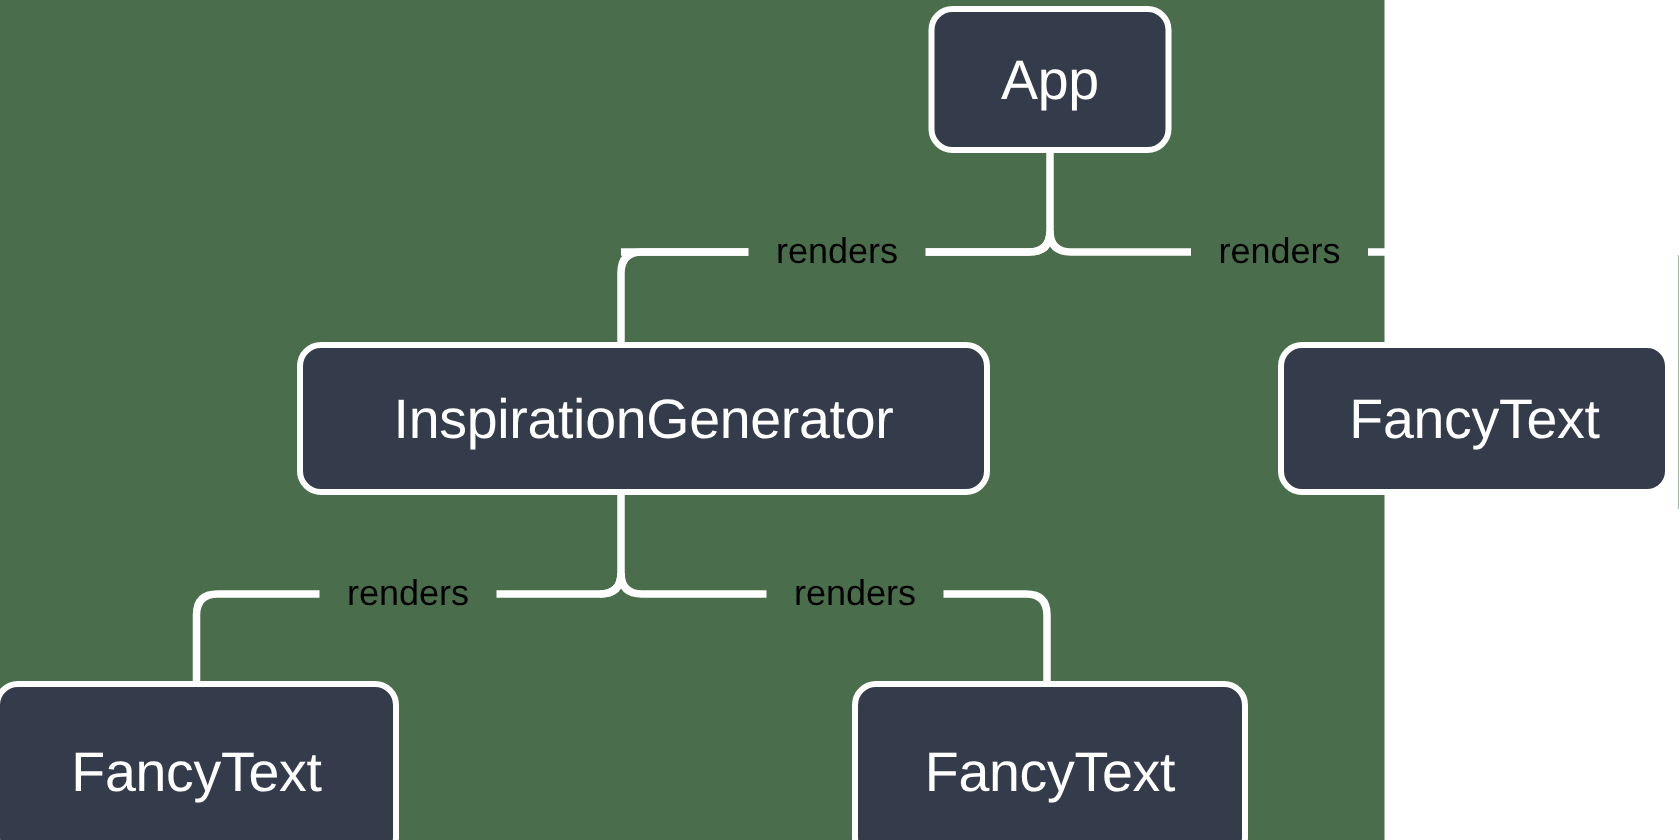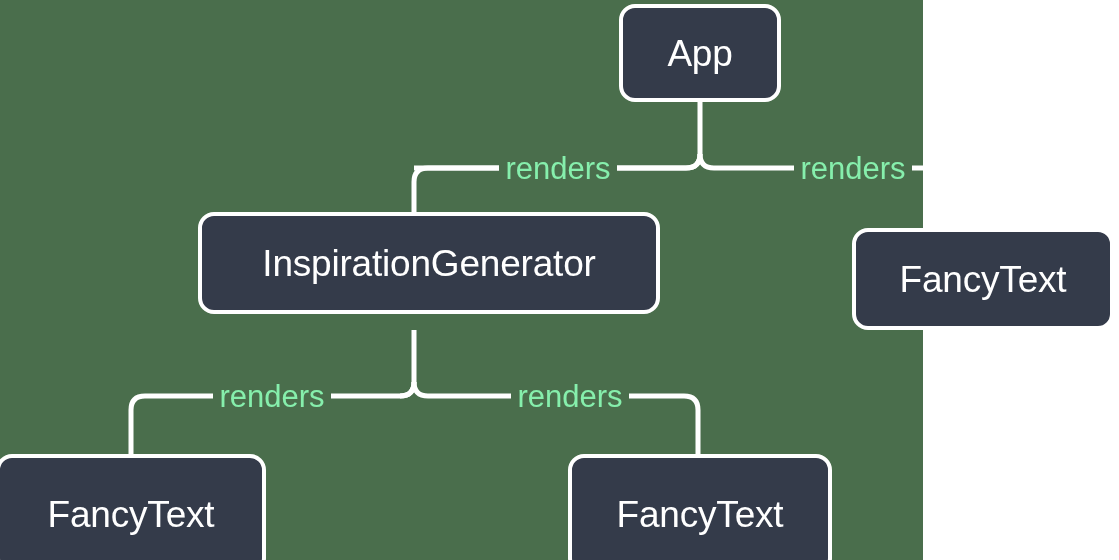--- a/index.html
+++ b/index.html
@@ -47,23 +47,23 @@
     color: #ffffff;
     font-family: "Liberation Sans", sans-serif;
     font-size: 37px;
     font-weight: 400;
     letter-spacing: -0.2px;
     line-height: 1;
     white-space: nowrap;
   }
   .edge-label {
     position: absolute;
-    color: #86efac;
+    color: #000000;
     font-family: "Liberation Sans", sans-serif;
-    font-size: 31px;
+    font-size: 24px;
     font-weight: 500;
     line-height: 1;
     white-space: nowrap;
     z-index: 3;
     transform: translate(-50%, -50%);
   }
   
   #node-fancytext-left {
     border-left-width: 4px;
   }
@@ -81,21 +81,21 @@
 
     <path class="edge-path" d="M 414 330 L 414 382 Q 414 396 400 396"></path>
     <path class="edge-path" d="M 414 382 Q 414 396 400 396 L 145 396 Q 131 396 131 410 L 131 454"></path>
     <path class="edge-path" d="M 414 382 Q 414 396 428 396 L 684 396 Q 698 396 698 410 L 698 454"></path>
   </svg>
 
   <div class="node-box" id="node-app" style="left:619px; top:4px; width:162px; height:98px;">
     <span class="node-label">App</span>
   </div>
 
-  <div class="node-box" id="node-inspiration" style="left:198px; top:212px; width:462px; height:102px;">
+  <div class="node-box" id="node-inspiration" style="left:198px; top:228px; width:462px; height:102px;">
     <span class="node-label">InspirationGenerator</span>
   </div>
 
   <div class="node-box" id="node-fancytext-right" style="left:852px; top:228px; width:262px; height:102px;">
     <span class="node-label">FancyText</span>
   </div>
 
   <div class="node-box" id="node-fancytext-left" style="left:-4px; top:454px; width:270px; height:120px;">
     <span class="node-label">FancyText</span>
   </div>

